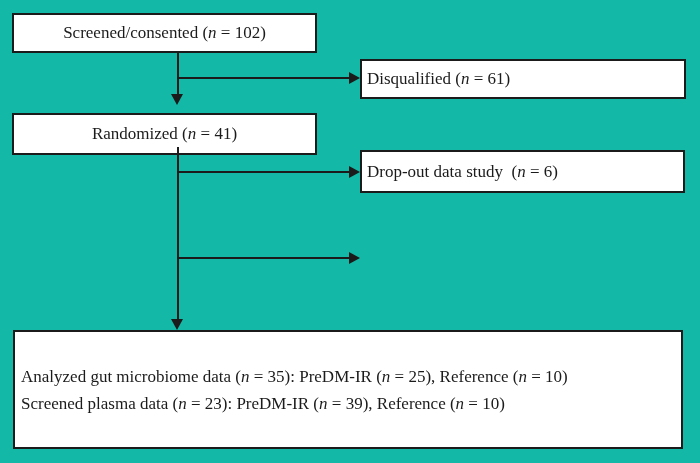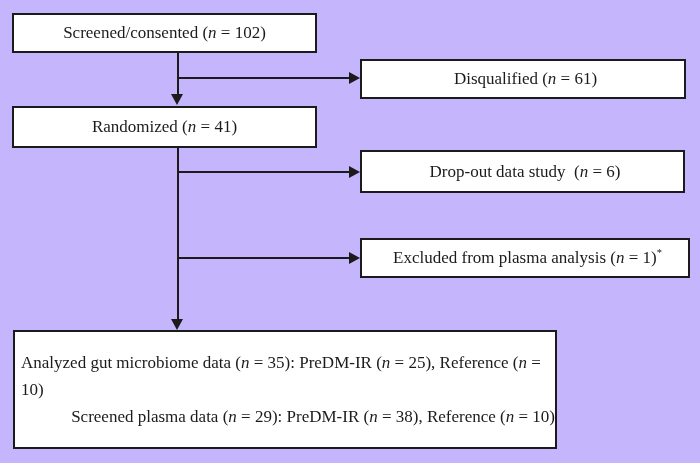--- a/index.html
+++ b/index.html
@@ -4,49 +4,49 @@
 <style>
   html, body {
     margin: 0;
     padding: 0;
     background: #ffffff;
   }
   #stage {
     position: relative;
     width: 700px;
     height: 463px;
-    background: #c4b5fd;
+    background: #14b8a6;
     font-family: "Liberation Serif", "DejaVu Serif", serif;
     color: #1b1b1b;
     overflow: hidden;
   }
   .box {
     position: absolute;
     box-sizing: border-box;
     border: 2px solid #1b1b1b;
     background: #ffffff;
     display: flex;
     align-items: center;
     font-size: 17px;
   }
   .box.center { justify-content: center; }
-  .box.left   { justify-content: center; padding-left: 5px; padding-right: 0; }
+  .box.left   { justify-content: flex-start; padding-left: 5px; padding-right: 0; }
   .label { white-space: pre-wrap; }
   .label i { font-style: italic; }
   .label sup { font-size: 62%; line-height: 0; }
 
   
   #box-screened     { left: 12px;  top: 13px;  width: 305px; height: 40px; }
-  #box-randomized   { left: 12px;  top: 106px; width: 305px; height: 42px; }
+  #box-randomized   { left: 12px;  top: 113px; width: 305px; height: 42px; }
   #box-disqualified { left: 360px; top: 59px;  width: 326px; height: 40px; }
   #box-dropout      { left: 360px; top: 150px; width: 325px; height: 43px; }
   #box-excluded     { left: 360px; top: 238px; width: 330px; height: 40px; }
   #box-analyzed {
-    left: 13px; top: 330px; width: 544px; height: 119px;
-    flex-direction: column; align-items: flex-end; justify-content: center;
+    left: 13px; top: 330px; width: 670px; height: 119px;
+    flex-direction: column; align-items: flex-start; justify-content: center;
     padding-left: 6px; line-height: 27px;
   }
 
   
   .hline, .vline { position: absolute; background: #1b1b1b; }
   #vline-top          { left: 177px; top: 53px;  width: 2px;   height: 42px; }
   #vline-bottom       { left: 177px; top: 147px; width: 2px;   height: 172px; }
   #hline-disqualified { left: 177px; top: 77px;  width: 172px; height: 2px; }
   #hline-dropout      { left: 177px; top: 171px; width: 172px; height: 2px; }
   #hline-excluded     { left: 177px; top: 257px; width: 172px; height: 2px; }
@@ -84,27 +84,24 @@
   </div>
 
   <div class="box left" id="box-disqualified">
     <span class="label"><span>Disqualified (</span><i>n</i><span> = 61)</span></span>
   </div>
 
   <div class="box left" id="box-dropout">
     <span class="label"><span>Drop-out data study  (</span><i>n</i><span> = 6)</span></span>
   </div>
 
-  <div class="box left" id="box-excluded">
-    <span class="label"><span>Excluded from plasma analysis (</span><i>n</i><span> = 1)</span><sup>*</sup></span>
-  </div>
 
   <div class="box" id="box-analyzed">
     <span class="label"><span>Analyzed gut microbiome data (</span><i>n</i><span> = 35): PreDM-IR (</span><i>n</i><span> = 25), Reference (</span><i>n</i><span> = 10)</span></span>
-    <span class="label"><span>Screened plasma data (</span><i>n</i><span> = 29): PreDM-IR (</span><i>n</i><span> = 38), Reference (</span><i>n</i><span> = 10)</span></span>
+    <span class="label"><span>Screened plasma data (</span><i>n</i><span> = 23): PreDM-IR (</span><i>n</i><span> = 39), Reference (</span><i>n</i><span> = 10)</span></span>
   </div>
 
   <div class="vline" id="vline-top"></div>
   <div class="arrow-down" id="arrow-into-randomized"></div>
 
   <div class="hline" id="hline-disqualified"></div>
   <div class="arrow-right" id="arrow-into-disqualified"></div>
 
   <div class="vline" id="vline-bottom"></div>
   <div class="arrow-down" id="arrow-into-analyzed"></div>

